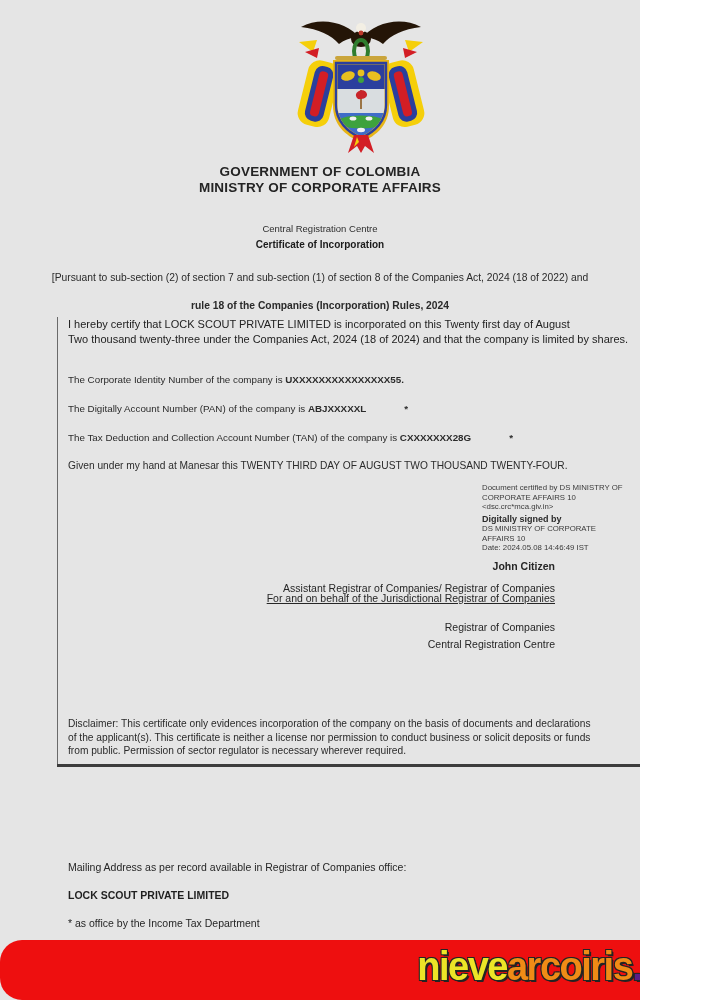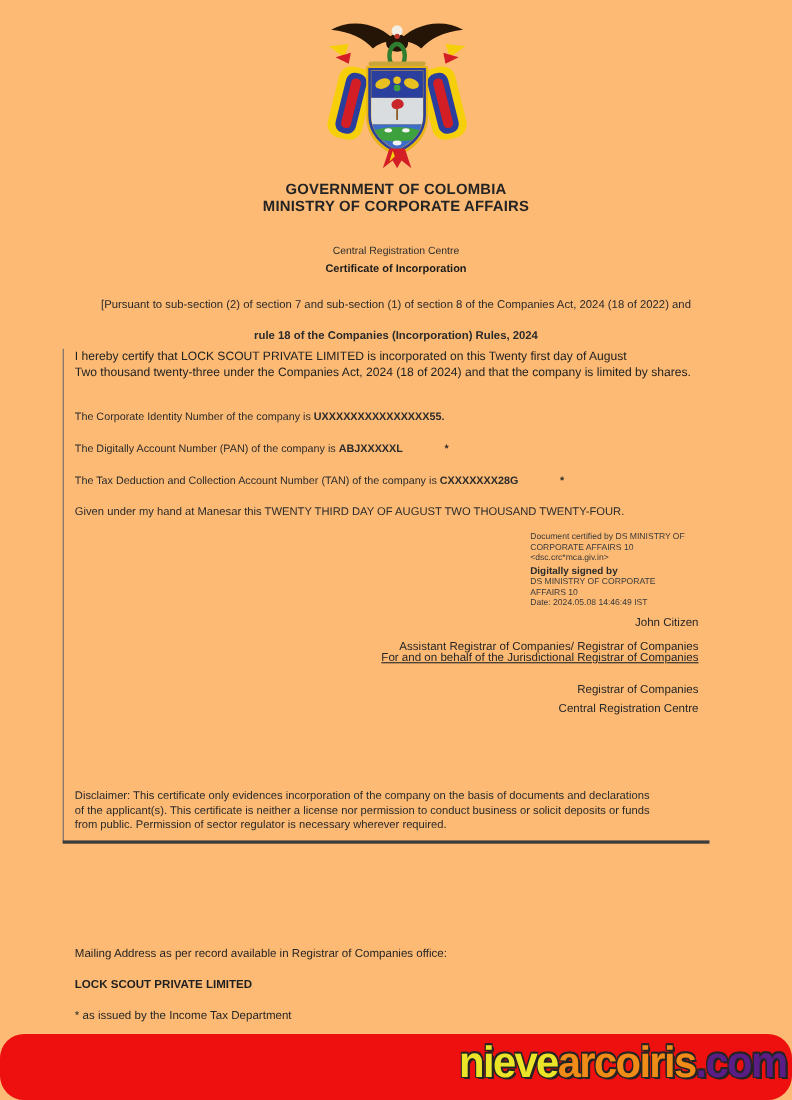--- a/index.html
+++ b/index.html
@@ -1,17 +1,17 @@
 <!DOCTYPE html>
 <html><head>
 <meta charset="utf-8">
 <style>
   html,body { margin:0; padding:0; background:#ffffff; }
   .page {
-    position:relative; width:720px; height:1000px; background:#fdba74;
+    position:relative; width:640px; height:1000px; background:#e5e5e5;
     font-family:"Liberation Sans", sans-serif; color:#1f1f1f; overflow:hidden;
   }
   .abs { position:absolute; }
   .center { left:0; right:0; text-align:center; }
   .bold { font-weight:bold; }
 
   .gov-line      { top:164px; font-size:13.5px; font-weight:bold; letter-spacing:.2px; color:#242424; }
   .ministry-line { top:180px; font-size:13.5px; font-weight:bold; letter-spacing:.2px; color:#242424; }
   .centre-line   { top:223px; font-size:9.5px; color:#2e2e2e; }
   .title-line    { top:239px; font-size:10px; font-weight:bold; color:#1b1b1b; }
@@ -26,21 +26,21 @@
   .cin-line  { top:374px; }
   .pan-line  { top:403px; }
   .tan-line  { top:432px; }
   .given-line{ left:68px; top:460px; font-size:10.2px; color:#2b2b2b; }
   .foot-mark { display:inline-block; margin-left:38px; font-weight:bold; }
 
   .dsig { left:482px; top:483px; width:170px; font-size:7.8px; line-height:9.5px; color:#3a3a3a; }
   .dsig .signed-label { font-size:9px; font-weight:bold; color:#2b2b2b; margin-top:3px; }
 
   .sig-right { right:85px; text-align:right; font-size:10.5px; color:#262626; white-space:nowrap; }
-  .sig-name  { top:560px; }
+  .sig-name  { top:560px;font-weight:bold; }
   .sig-role1 { top:582px; }
   .sig-role2 { top:592px;text-decoration:underline; }
   .sig-role3 { top:621px; }
   .sig-role4 { top:638px; }
 
   .disclaimer { left:68px; top:717px; width:580px; font-size:10.2px; line-height:13.5px; color:#2a2a2a; }
 
   .mail-label   { left:68px; top:861px; font-size:10.5px; color:#262626; }
   .mail-company { left:68px; top:889px; font-size:10.5px; font-weight:bold; color:#1f1f1f; }
   .mail-note    { left:68px; top:917px; font-size:10.5px; color:#262626; }
@@ -159,21 +159,21 @@
   <div class="abs sig-right sig-role4">Central Registration Centre</div>
 
   <div class="abs mail-label">Mailing Address as per record available in Registrar of Companies office:</div>
 
   <div class="abs disclaimer">
     <div>Disclaimer: This certificate only evidences incorporation of the company on the basis of documents and declarations</div>
     <div>of the applicant(s). This certificate is neither a license nor permission to conduct business or solicit deposits or funds</div>
     <div>from public. Permission of sector regulator is necessary wherever required.</div>
   </div>
   <div class="abs mail-company">LOCK SCOUT PRIVATE LIMITED</div>
-  <div class="abs mail-note">* as issued by the Income Tax Department</div>
+  <div class="abs mail-note">* as office by the Income Tax Department</div>
 
   <div class="abs wm-band" style="background: rgb(238, 15, 15);">
     <div class="wm-text">
       <span style="color: rgb(236, 228, 39);">nieve</span><span style="color: rgb(239, 139, 22);">arcoiris</span><span style="color: rgb(90, 29, 134);">.com</span>
     </div>
   </div>
 
 </div>
 
 </body></html>

